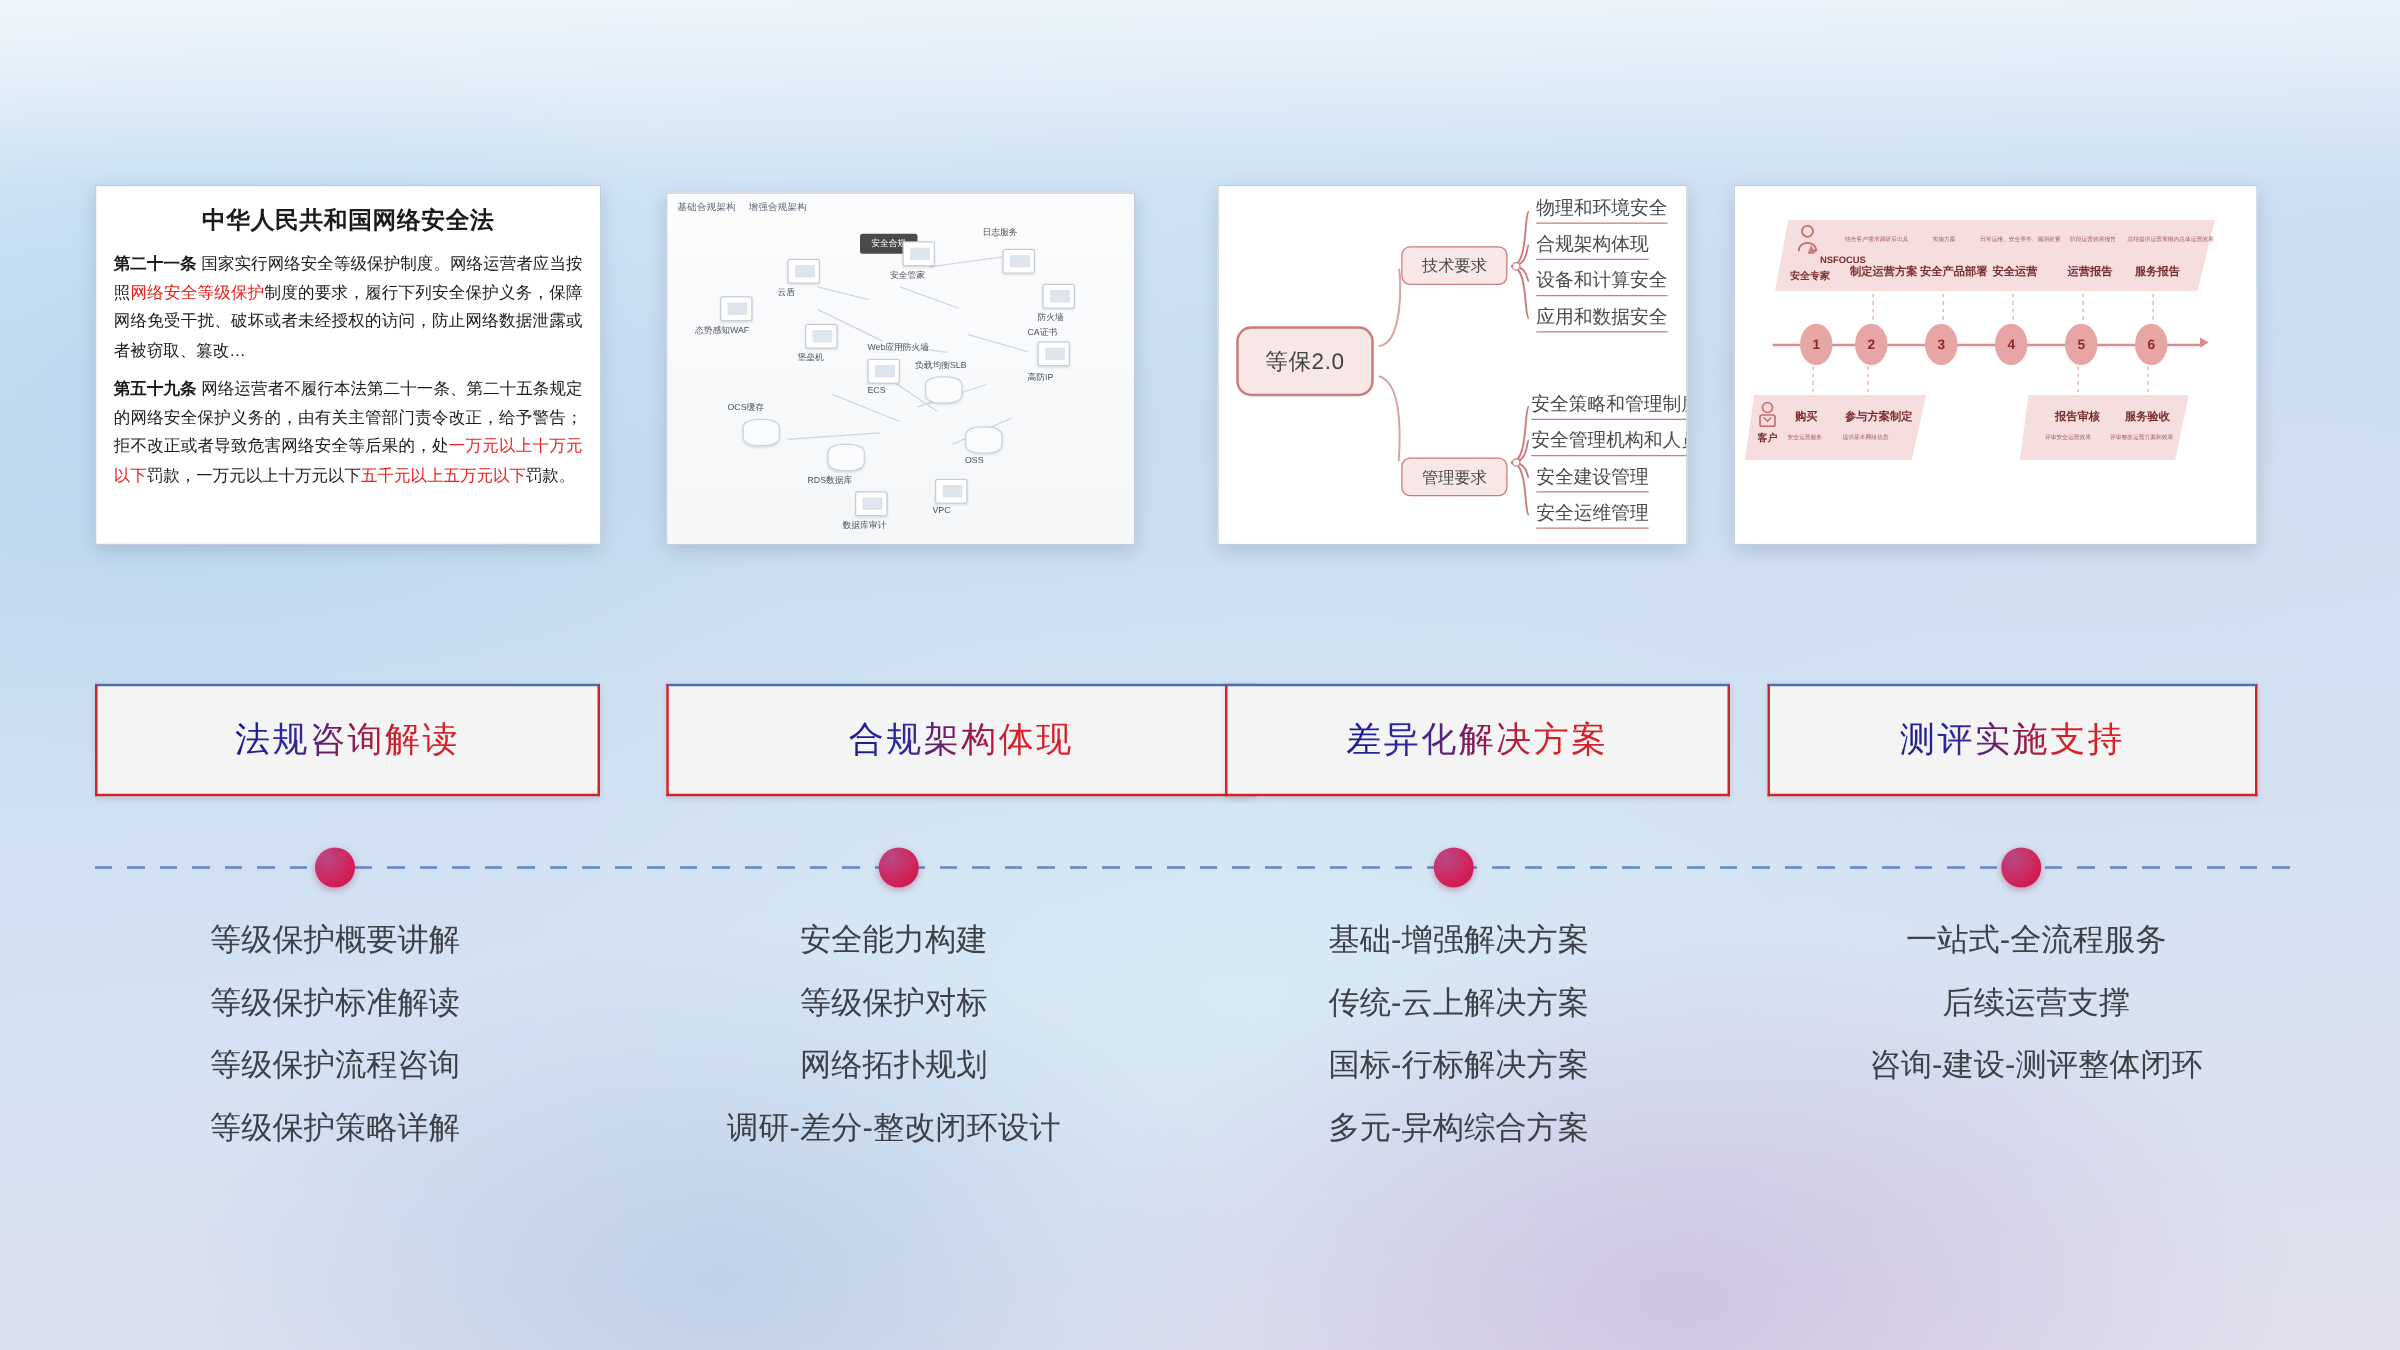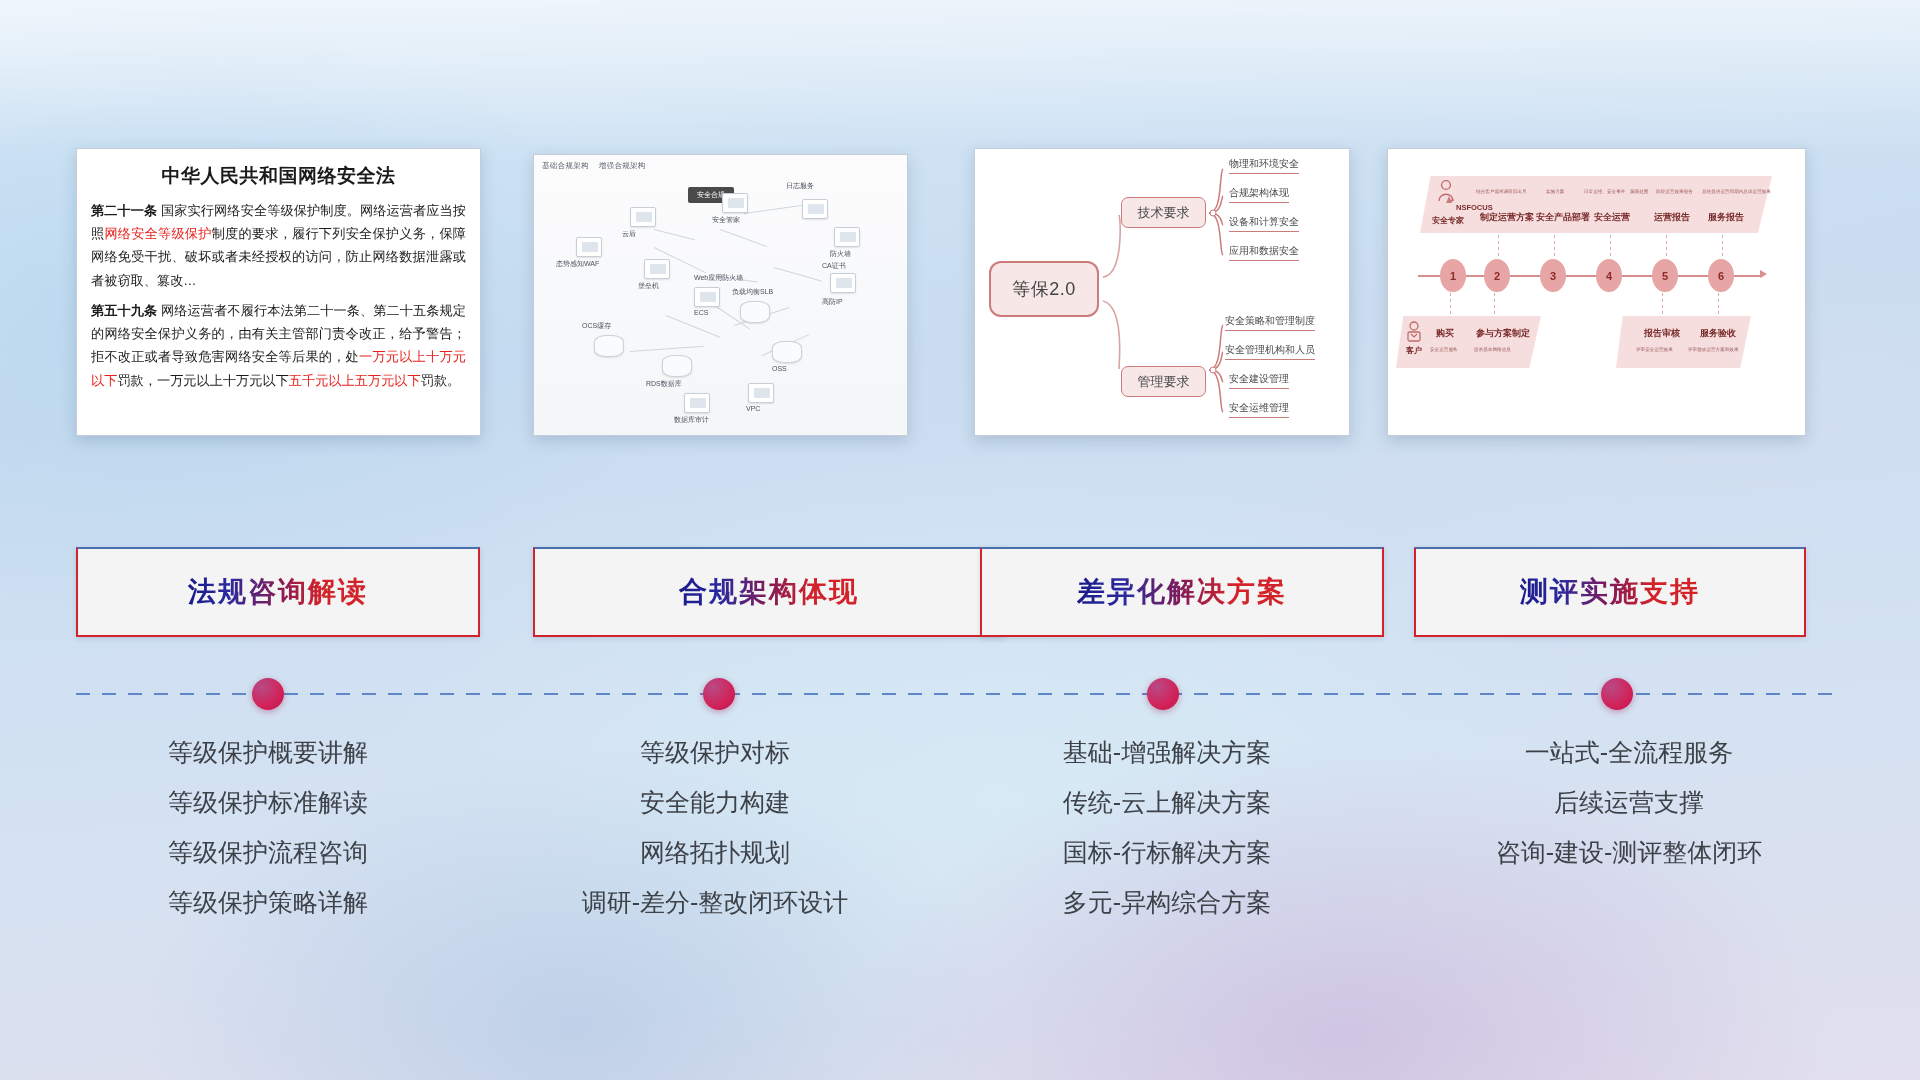--- a/index.html
+++ b/index.html
@@ -55,21 +55,21 @@
   .mm{position:relative;width:100%;height:100%;background:#fff;}
   .mm .root{position:absolute;left:14px;top:112px;width:110px;height:56px;
     border:2.5px solid #cc7b7b;border-radius:12px;background:#f7e7e7;
     display:flex;align-items:center;justify-content:center;
     font-size:18px;color:#444;letter-spacing:.5px;}
   .mm .br{position:absolute;width:85px;height:31px;border:1.6px solid #cc7b7b;border-radius:7px;
     background:#f7e7e7;display:flex;align-items:center;justify-content:center;
     font-size:13px;color:#4a4a4a;font-family:"Liberation Serif","DejaVu Serif",serif;}
   .mm .br.b1{left:146px;top:48px;}
   .mm .br.b2{left:146px;top:217px;}
-  .mm .leaf{position:absolute;font-size:10px;color:#4a4a4a;white-space:nowrap;
+  .mm .leaf{position:absolute;font-size:15px;color:#4a4a4a;white-space:nowrap;
     font-family:Liberation Sans, sans-serif;padding-bottom:2px;
     border-bottom:1.6px solid #cc7b7b;}
   .mm svg{position:absolute;left:0;top:0;}
 
   
   .nf{position:relative;width:100%;height:100%;background:#fff;padding:6px;}
   .nf .banner{position:absolute;background:#f7dede;}
   .nf .top-band{left:32px;top:27px;width:352px;height:57px;
      clip-path:polygon(3% 0,100% 0,96% 100%,0 100%);}
   .nf .bot-band-l{left:8px;top:167px;width:145px;height:52px;
@@ -86,21 +86,21 @@
   .nf .sub{position:absolute;font-size:4.6px;color:#9b5a5a;white-space:nowrap;}
   .nf .dash{position:absolute;width:1px;background:repeating-linear-gradient(180deg,#e0a5a5 0 3px,transparent 3px 6px);}
   .nf .person{position:absolute;color:#c06c6c;}
 
   
   .heads{position:absolute;left:0;top:547px;width:1920px;height:92px;}
   .hbox{position:absolute;top:0;height:90px;background:#f4f4f4;
     border:2px solid #d2232a;border-top-color:#4a6fae;
     display:flex;align-items:center;justify-content:center;
     box-shadow:0 2px 5px rgba(60,80,120,.16);}
-  .hbox span{font-size:28px;font-weight:bold;letter-spacing:2px;
+  .hbox span{font-size:28px;font-weight:normal;letter-spacing:2px;
     background:linear-gradient(90deg,#1a1a8c 0%,#2a2a9e 22%,#8a1a52 52%,#d2232a 74%,#d2232a 100%);
     -webkit-background-clip:text;background-clip:text;color:transparent;}
   .h1{left:76px;width:404px;}
   .h2{left:533px;width:472px;}
   .h3{left:980px;width:404px;}
   .h4{left:1414px;width:392px;}
 
   
   .tl{position:absolute;left:76px;top:693px;width:1760px;height:2px;
     background:repeating-linear-gradient(90deg,#5f86c6 0 14px,transparent 14px 26px);}
@@ -308,22 +308,22 @@
 <div class="tdot d4"></div>
 
 <div class="lists">
   <div class="col L1">
     <p>等级保护概要讲解</p>
     <p>等级保护标准解读</p>
     <p>等级保护流程咨询</p>
     <p>等级保护策略详解</p>
   </div>
   <div class="col L2">
+    <p>安全能力构建</p>
     <p>等级保护对标</p>
-    <p>安全能力构建</p>
     <p>网络拓扑规划</p>
     <p>调研-差分-整改闭环设计</p>
   </div>
   <div class="col L3">
     <p>基础-增强解决方案</p>
     <p>传统-云上解决方案</p>
     <p>国标-行标解决方案</p>
     <p>多元-异构综合方案</p>
   </div>
   <div class="col L4">

